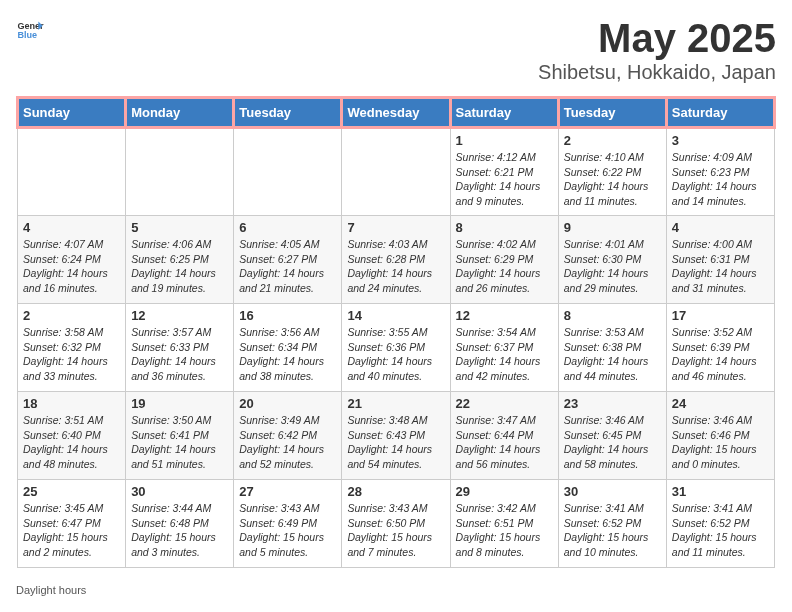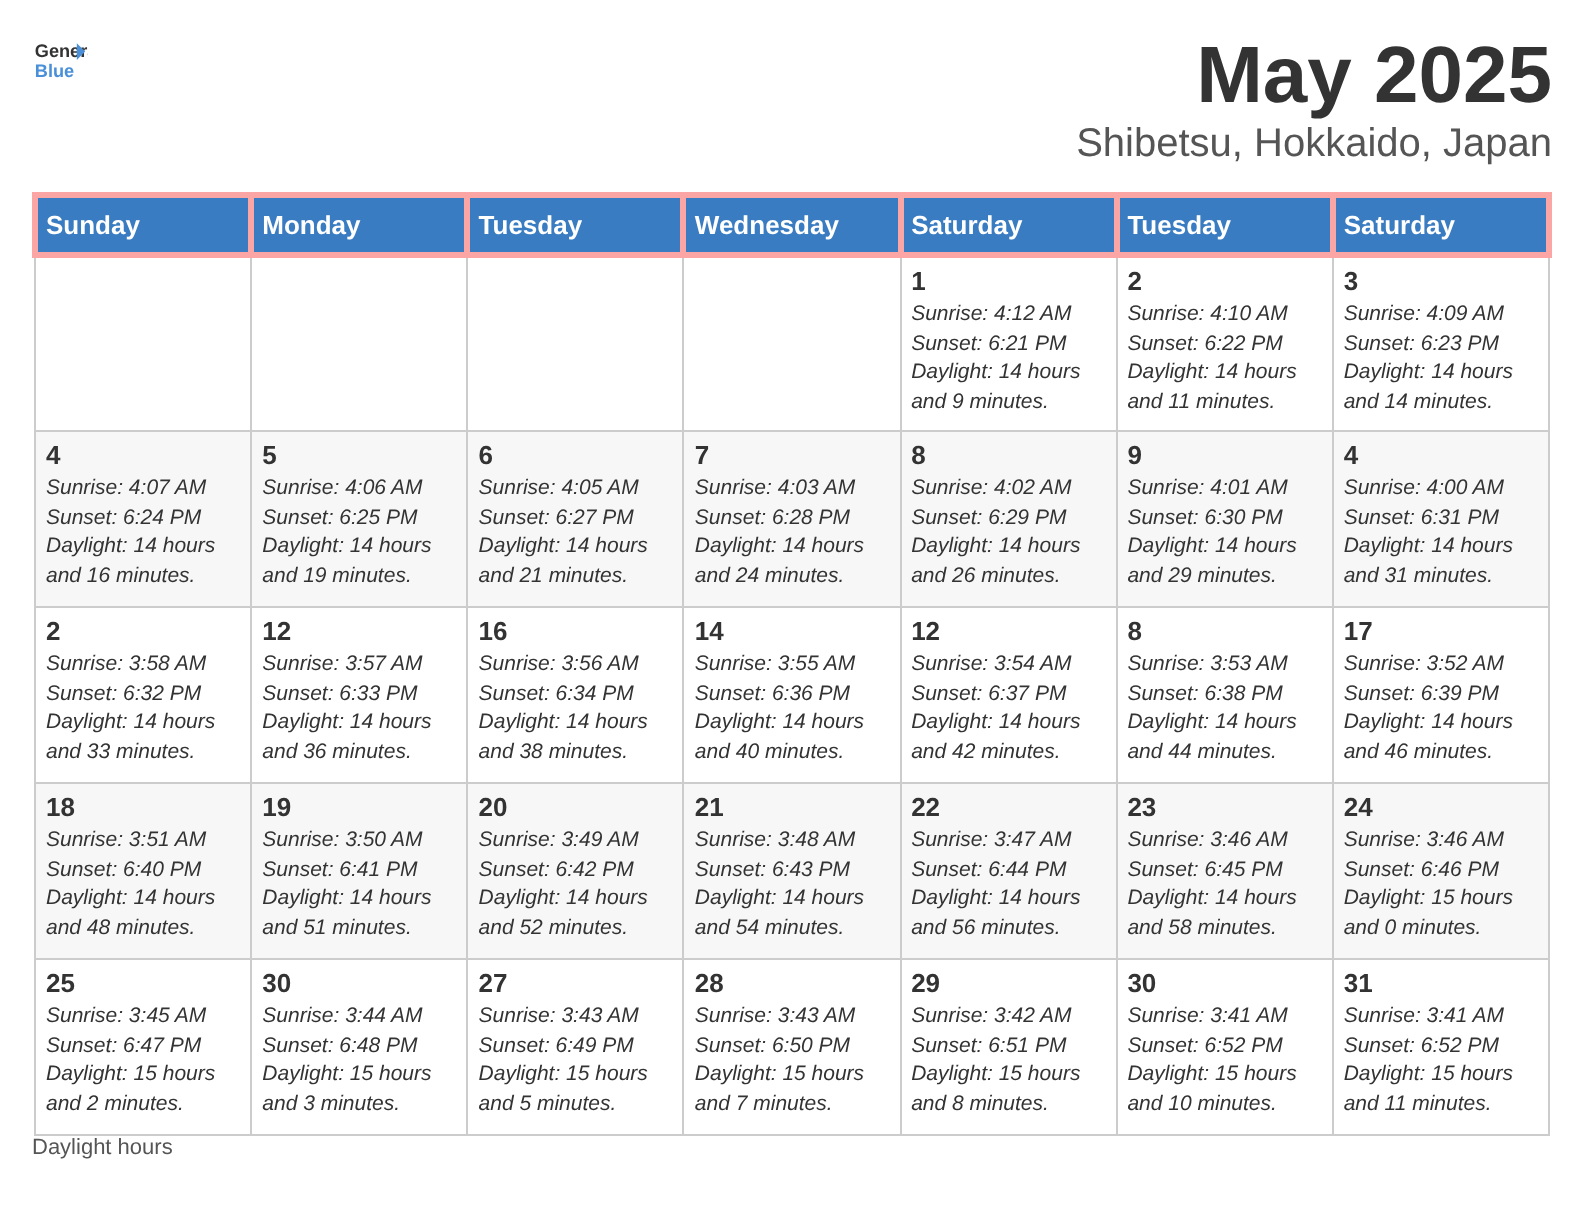--- a/index.html
+++ b/index.html
@@ -73,21 +73,21 @@
     .day-info {
       color: #333;
       font-size: 10.5px;
       line-height: 1.4;
       font-style: italic;
     }
     .empty-cell {
       background: #fff !important;
     }
     .footer {
-      margin-top: 0;
+      margin-top: 16px;
       font-size: 11px;
       color: #555;
     }
   </style>
 </head>
 <body>
 
 <div class="header">
   <div class="logo">
     <svg class="logo-icon" viewBox="0 0 40 40">

